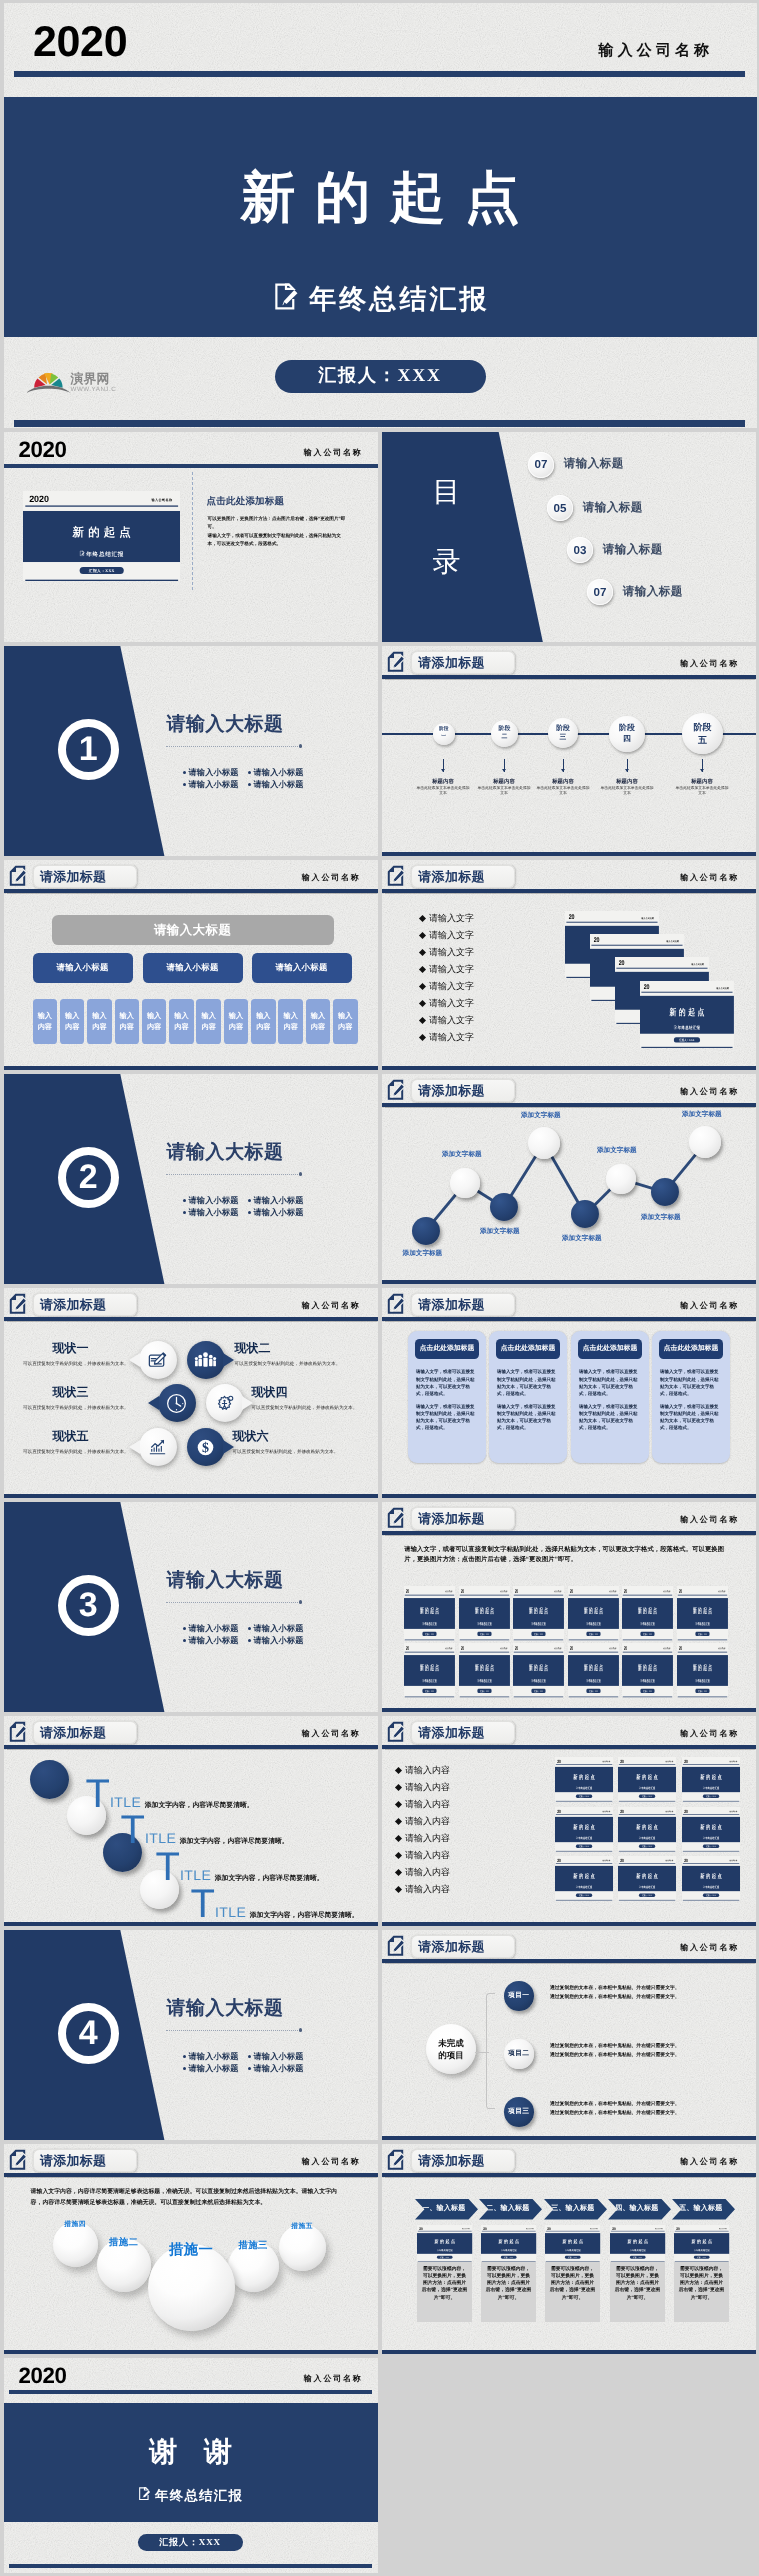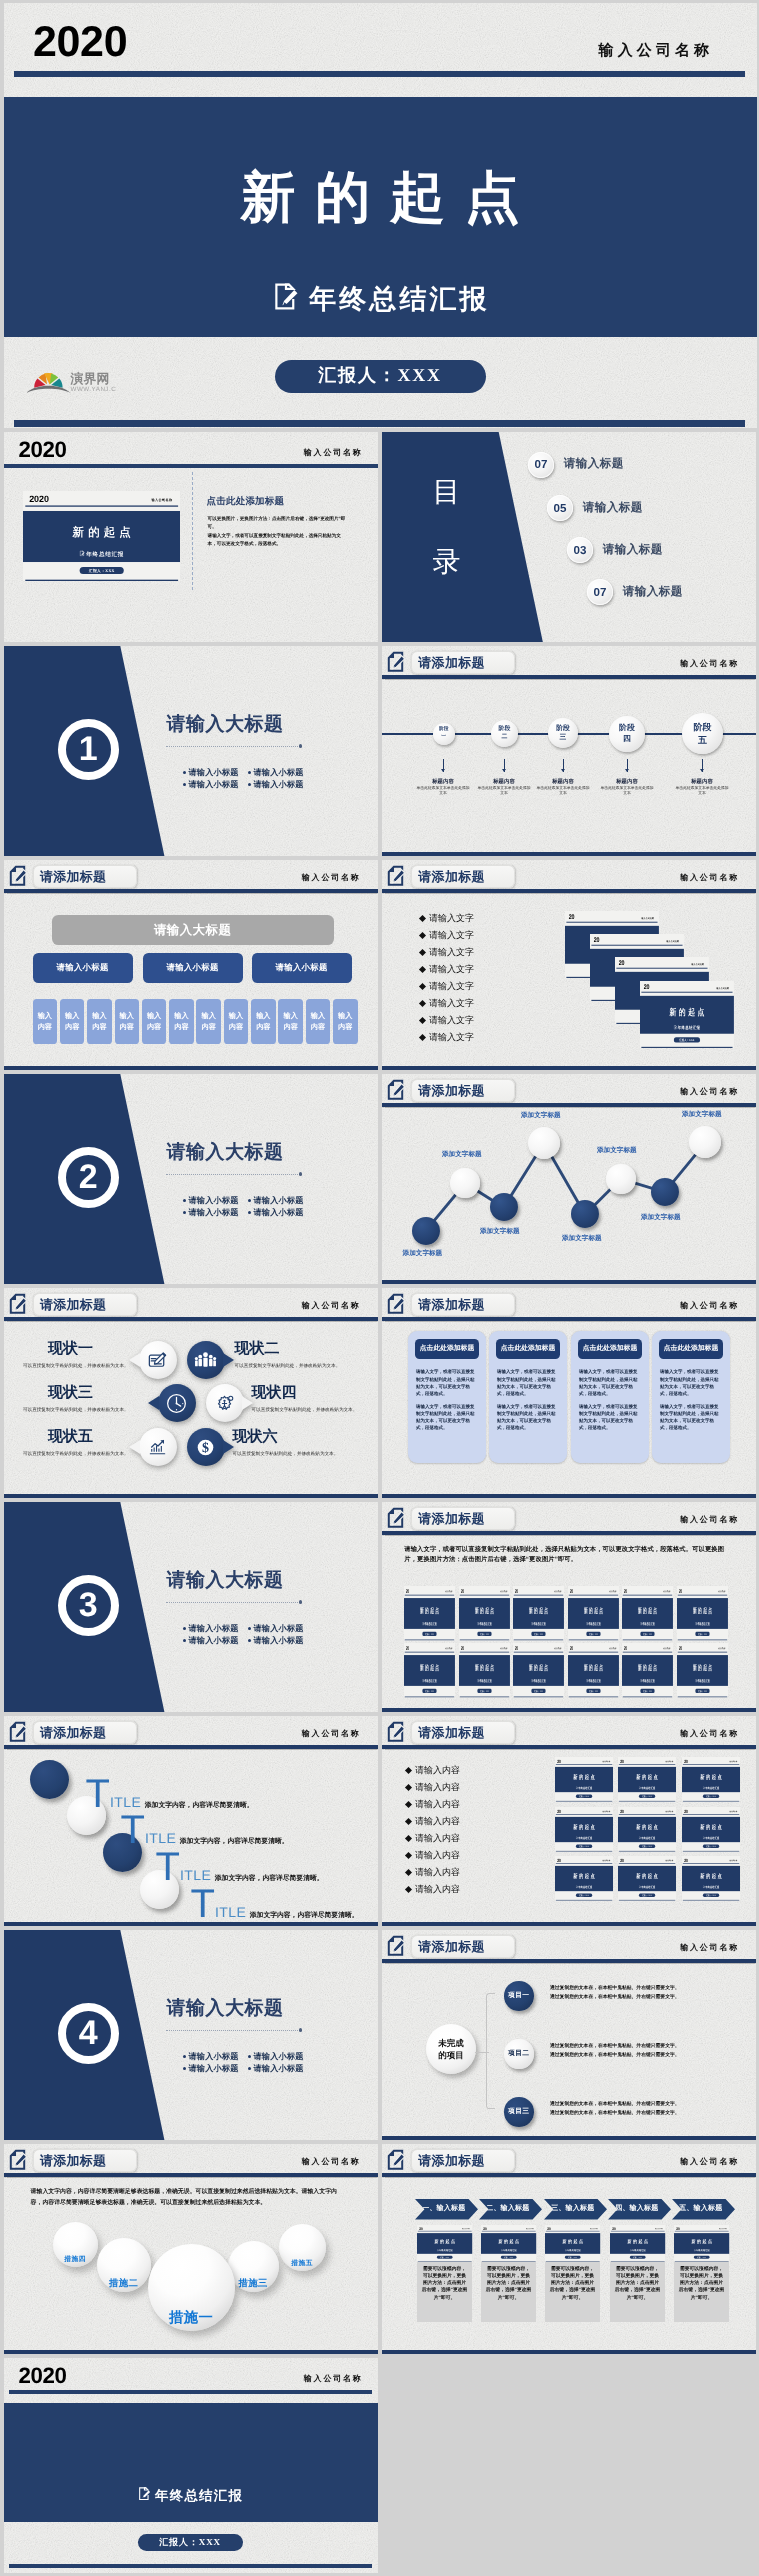--- a/index.html
+++ b/index.html
@@ -90,21 +90,21 @@
 
 .bub{position:absolute;width:38px;height:38px;border-radius:50%;display:flex;align-items:center;justify-content:center;}
 .bub.light{background:radial-gradient(circle at 34% 26%, #ffffff 0%, #f7f7f7 50%, #dddddd 100%);filter:drop-shadow(1.8px 2.7px 2.7px rgba(0,0,0,.33));}
 .bub.dark{background:radial-gradient(circle at 34% 26%, #2f4d80 0%, #254272 55%, #1b3156 100%);filter:drop-shadow(1.8px 2.7px 2.7px rgba(0,0,0,.33));}
 .bub::before{content:"";position:absolute;top:11.6px;width:0;height:0;border-top:7.2px solid transparent;border-bottom:7.2px solid transparent;}
 .bub.L::before{left:-9.8px;border-right:11.6px solid #f4f4f4;}
 .bub.R::before{right:-9.8px;border-left:11.6px solid #f4f4f4;}
 .bub.dark.L::before{border-right-color:#254272;}
 .bub.dark.R::before{border-left-color:#254272;}
 .sit{position:absolute;width:116px;}
-.sit b{display:block;font-size:15px;color:#12284c;margin-bottom:2.7px;}
+.sit b{display:block;font-size:12px;color:#12284c;margin-bottom:2.7px;}
 .sit span{display:block;font-size:4.6px;line-height:7.2px;color:#1a1a1a;}
 .sit.sL{text-align:right;} .sit.sL b{text-align:center;}
 .sit.sR{text-align:left;} .sit.sR b{text-align:left;}
 
 .card{position:absolute;top:43px;width:78px;height:132px;background:#ccd7f0;border-radius:9px;box-shadow:0 0.9px 1.8px rgba(0,0,0,.18);}
 .card-h{margin:8px 7.2px 0;height:19.7px;background:#1f3c71;border-radius:4.5px;color:#fff;font-size:6.8px;font-weight:bold;display:flex;align-items:center;justify-content:center;}
 .card-b{margin:9.8px 8px 0;font-size:4.5px;line-height:7.2px;color:#13243f;font-weight:bold;}
 .card-b span{display:block;margin-bottom:5.4px;}
 
 .tgrid{position:absolute;left:22px;top:84px;width:341px;display:flex;flex-wrap:wrap;gap:1.8px 3.6px;}
@@ -128,21 +128,21 @@
 .bkt-line{position:absolute;left:104px;top:63px;width:9px;height:116px;border:1.4px solid #c4c4c4;border-right:none;border-radius:3.6px 0 0 3.6px;}
 .bkt-node{position:absolute;left:122px;width:29.5px;height:29.5px;border-radius:50%;display:flex;align-items:center;justify-content:center;font-size:6.8px;font-weight:bold;letter-spacing:0.3px;}
 .bkt-node.dark{background:radial-gradient(circle at 34% 28%, #2e4d80 0%, #24416f 55%, #1a2f52 100%);box-shadow:1.8px 2.7px 3.6px rgba(0,0,0,.33);color:#fff;}
 .bkt-node.light{background:radial-gradient(circle at 34% 28%, #ffffff 0%, #f5f5f5 45%, #d8d8d8 100%);box-shadow:1.8px 2.7px 3.6px rgba(0,0,0,.33);color:#12284c;}
 .bkt-txt{position:absolute;left:168px;width:183px;font-size:4.8px;line-height:9px;color:#111;font-weight:bold;}
 .bkt-txt span{display:block;}
 
 .mb{position:absolute;border-radius:50%;
   background:radial-gradient(circle at 38% 26%, #ffffff 0%, #fdfdfd 34%, #f0f0f0 62%, #d2d2d2 88%, #efefef 97%, #fbfbfb 100%);
   box-shadow:3.6px 5.4px 7.2px rgba(0,0,0,.22);
-  display:flex;align-items:flex-end;justify-content:center;color:#1277d4;font-weight:bold;letter-spacing:0.4px;font-family:Liberation Serif, serif;}
+  display:flex;align-items:flex-start;justify-content:center;color:#1277d4;font-weight:bold;letter-spacing:0.4px;font-family:Liberation Serif, serif;}
 .mb>span{position:relative;top:-4%;}
 
 .chev{position:absolute;top:55px;width:63px;height:20.6px;background:#22406e;color:#fff;font-size:7px;font-weight:bold;
   display:flex;align-items:center;justify-content:center;padding-right:5.4px;letter-spacing:0.2px;
   clip-path:polygon(0 0, 85% 0, 100% 50%, 85% 100%, 0 100%, 15% 50%);}
 .ccol{position:absolute;top:81px;width:55px;height:97px;background:#d4d4d4;}
 .ccol p{margin:3.6px 3.6px 0;font-size:4.8px;line-height:7.3px;color:#111;font-weight:bold;text-align:center;}
 
 </style>
 </head>
@@ -1071,21 +1071,21 @@
             <path d="M15.6 4.4 L15.6 15.6 L4.4 15.6 Z" fill="#213a66"></path>
             <path d="M32.6 10.4 L39.6 17.4 L19.6 37 L11.8 39.6 L14.4 31.4 Z" fill="#213a66" stroke="#f2f2f0" stroke-width="2.6"></path>
             <path d="M15.2 33.6 L17.9 36.2 L12.6 38 Z" fill="#f2f2f0"></path>
           </svg></span>
         <div class="hd-box">
           <span>请添加标题</span>
         </div>
         <div class="hd-rule"></div>
         <div class="hd-comp">输入公司名称</div>
       </div>
-  <div class="dlist" style="left:24px;top:46px;">
+  <div class="dlist" style="left:14px;top:46px;">
     <div class="dli">
           <span class="dia"></span>
           <span>请输入内容</span>
         </div>
     <div class="dli">
           <span class="dia"></span>
           <span>请输入内容</span>
         </div>
     <div class="dli">
           <span class="dia"></span>
@@ -1530,20 +1530,21 @@
 </div>
 
 <div class="slide" style="left:3.6px;top:2358px;width:374px;height:215px;">
       <div class="grain"><svg width="100%" height="100%" preserveAspectRatio="none" viewBox="0 0 418 240">
           <rect width="100%" height="100%" filter="url(#paperNoise)"></rect>
         </svg></div>
   <div class="cv-year" style="left:15px;top:7.2px;font-size:22.3px;line-height:22.3px;">2020</div>
   <div class="hd-comp" style="right:15px;top:16px;">输入公司名称</div>
   <div class="cv-bar" style="left:5.4px;top:32px;width:363px;height:3.6px;"></div>
   <div class="cv-band" style="left:0;top:45px;width:374px;height:119px;"></div>
+  <div class="cv-title" style="left:0;top:76px;width:374px;font-size:28px;letter-spacing:9.8px;text-indent:9.8px;font-weight:bold;">谢  谢</div>
   <div class="cv-sub" style="left:0;top:130px;width:374px;height:16px;font-size:13.4px;letter-spacing:1.3px;justify-content:center;font-weight:bold;gap:3.6px;">
     <span class="editicon"><svg width="13.4" height="13.4" viewBox="0 0 32 32">
             <path d="M19.2 2 L4 2 L4 30 L24 30 L24 19" fill="none" stroke="#fff" stroke-width="2.6"></path>
             <path d="M19.2 2 L24 7 L15.4 7 L15.4 2 Z" fill="none" stroke="#fff" stroke-width="2.6"></path>
             <path d="M25.2 8.2 L29 12 L16.3 24.6 L11.2 26.3 L13 21.2 Z" fill="#fff"></path>
             <path d="M13.6 22.8 L16.6 25.4 L12 26.8 Z" fill="#213a66"></path>
           </svg></span>
     <span>年终总结汇报</span>
   </div>
   <div class="cv-pill" style="left:134px;top:176px;width:105px;height:17px;font-size:9px;letter-spacing:0.9px;font-weight:bold;">汇报人：XXX</div>

